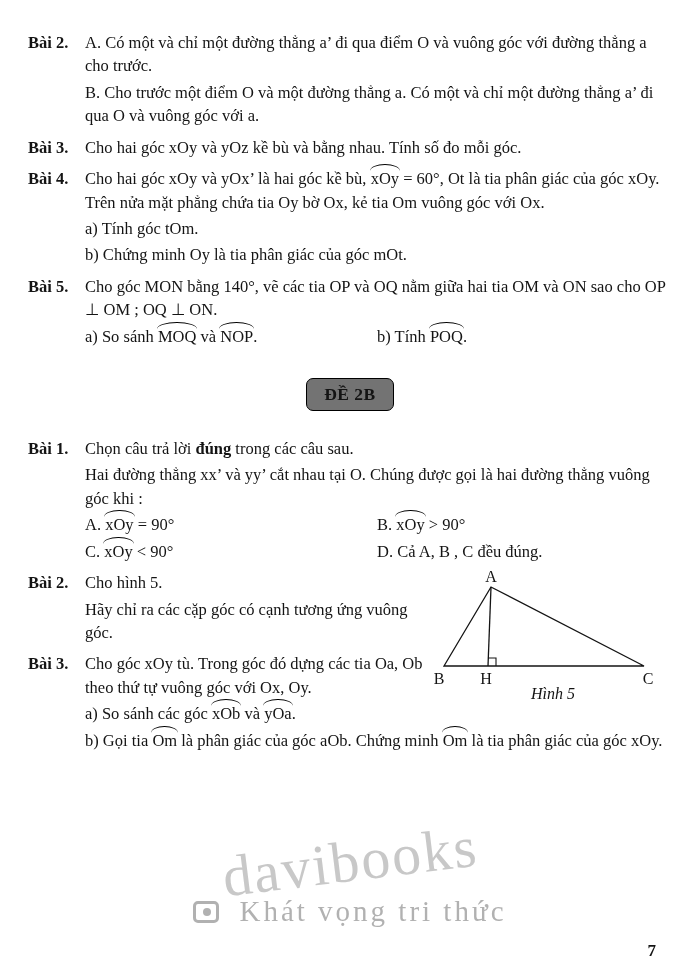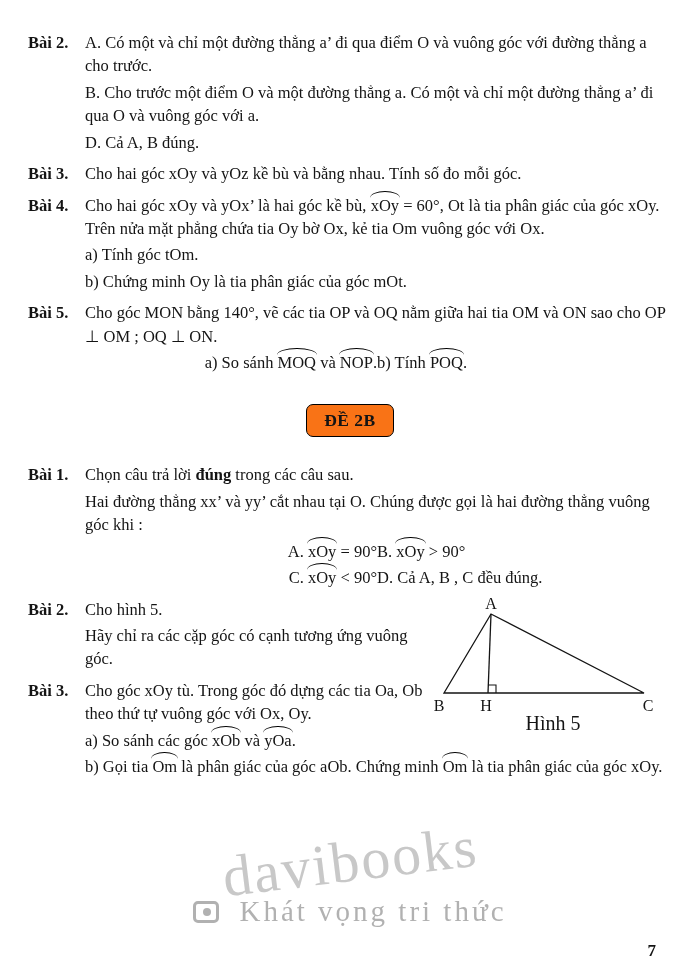--- a/index.html
+++ b/index.html
@@ -19,36 +19,36 @@
 
   
   .arc { position:relative; display:inline-block; }
   .arc::before {
     content:""; position:absolute; left:-1px; right:-1px; top:-3px; height:6px;
     border-top:1.4px solid #000;
     border-radius:50% 50% 0 0 / 100% 100% 0 0;
   }
 
   .cols { display:flex; }
-  .cols .c1 { flex:0 0 292px;text-align:right; }
+  .cols .c1 { flex:0 0 292px; }
 
   .debox {
     width:-moz-fit-content; width:fit-content;
     margin:30px auto 26px auto;
     padding:5px 17px;
     border:1.7px solid #000; border-radius:7px;
     font-weight:bold; font-size:17.5px; letter-spacing:.5px;
-    background:#f97316;
+    background:#737373;
   }
 
   .part2 { }
 
   .figure { float:right; width:238px; margin:0 0 6px 10px; text-align:center; position:relative; z-index:1; }
   .figure svg { display:block; }
-  .caption { font-size:20px; margin-top:-4px; }
+  .caption { font-style:italic; font-size:16px; margin-top:-4px; }
 
   .watermark { position:absolute; left:0; top:828px; width:700px; text-align:center; pointer-events:none; z-index:6; }
   .wm-main {
     display:inline-block;
     font-size:58px; letter-spacing:2px;
     color:rgba(140,140,140,.48);
     transform:rotate(-7deg);
   }
   .wm-sub {
     margin-top:0px;
@@ -74,21 +74,20 @@
 <body>
 
 <div class="page">
 
   <section>
 
     <div class="problem">
       <span class="plabel">Bài 2.</span>
       <div class="option">A. Có một và chỉ một đường thẳng a’ đi qua điểm O và vuông góc với đường thẳng a cho trước.</div>
       <div class="option">B. Cho trước một điểm O và một đường thẳng a. Có một và chỉ một đường thẳng a’ đi qua O và vuông góc với a.</div>
-      <div class="option">D. Cả A, B đúng.</div>
     </div>
 
     <div class="problem">
       <span class="plabel">Bài 3.</span>
       <div class="ptext">Cho hai góc xOy và yOz kề bù và bằng nhau. Tính số đo mỗi góc.</div>
     </div>
 
     <div class="problem">
       <span class="plabel">Bài 4.</span>
       <div class="ptext">

